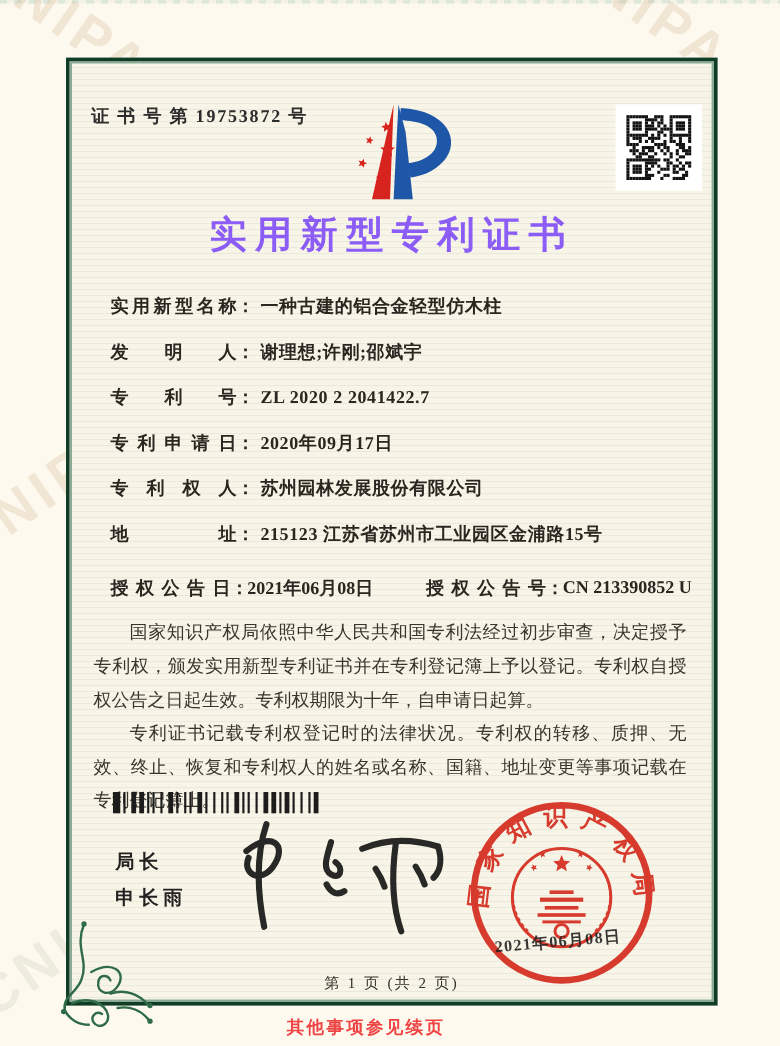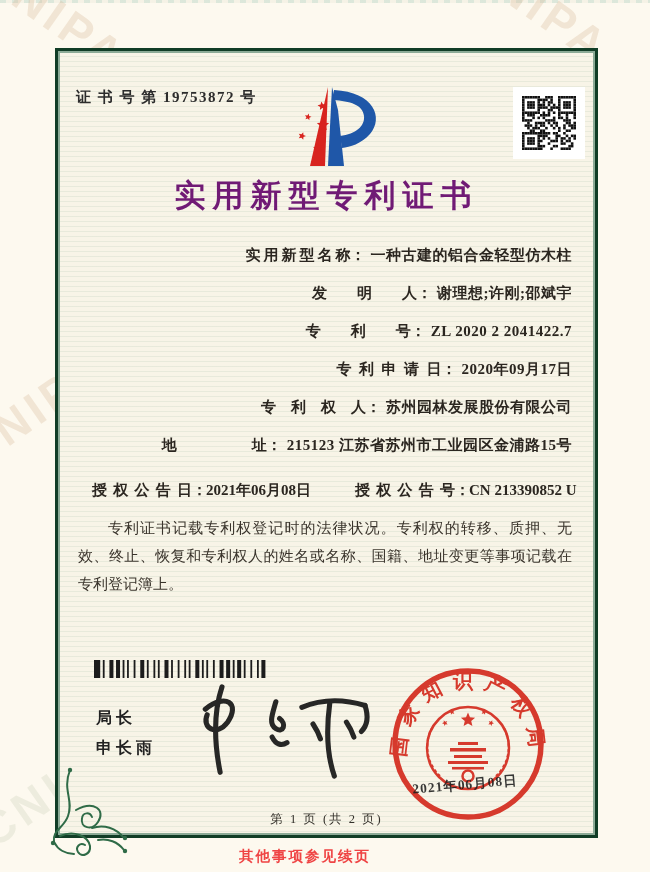--- a/index.html
+++ b/index.html
@@ -31,25 +31,25 @@
   .layer { position:absolute; inset:0; z-index:3; }
 
   .cert-no { position:absolute; left:76px; top:88px; font-size:15px; letter-spacing:1.5px;
     color:#2c2c2c; font-weight:600; }
 
   .logo { position:absolute; left:262px; top:84px; width:136px; height:90px; }
   .qr { position:absolute; left:517px; top:91px; width:64px; height:64px; background:#fff;
     box-shadow:0 0 0 4px #fff; }
 
   .title { position:absolute; left:55px; top:175px; width:543px; text-align:center;
-    font-size:31px; font-weight:bold; letter-spacing:7px; color:#701a75; }
+    font-size:31px; font-weight:bold; letter-spacing:7px; color:#8b5cf6; }
 
   .fields { position:absolute; left:92px; top:246px; width:480px; }
   .row { display:flex; align-items:baseline; height:21px; margin-bottom:17px;
-    font-size:15px; font-weight:600; color:#2b2620;justify-content:flex-end; }
+    font-size:15px; font-weight:600; color:#2b2620; }
   .row .lbl { display:inline-block; width:105px; text-align:justify; text-align-last:justify; }
   .row .colon { width:14px; }
   .row .val { margin-left:6px; letter-spacing:.5px; }
   .grant { position:absolute; left:92px; top:481px; display:flex; align-items:baseline;
     font-size:15px; font-weight:600; color:#2b2620; }
   .grant .lbl { display:inline-block; width:100px; text-align:justify; text-align-last:justify; }
   .grant .colon { width:14px; }
   .grant .g2 { margin-left:44px; display:flex; align-items:center; }
 
   .paras { position:absolute; left:78px; top:514px; width:494px; font-size:15px;
@@ -393,20 +393,21 @@
         <span class="colon">：</span>
         <span>2021年06月08日</span>
       <span class="g2">
           <span class="lbl">授权公告号</span>
           <span class="colon">：</span>
           <span>CN 213390852 U</span>
         </span>
     </div>
 
     <div class="paras">
+      <p>国家知识产权局依照中华人民共和国专利法经过初步审查，决定授予专利权，颁发实用新型专利证书并在专利登记簿上予以登记。专利权自授权公告之日起生效。专利权期限为十年，自申请日起算。</p>
       <p>专利证书记载专利权登记时的法律状况。专利权的转移、质押、无效、终止、恢复和专利权人的姓名或名称、国籍、地址变更等事项记载在专利登记簿上。</p>
     </div>
 
     <svg class="barcode" viewBox="0 0 174 18" preserveAspectRatio="none">
       <g id="barcode-bars" fill="#1c1c1c">
           <rect x="0.00" y="0" width="6.21" height="18"></rect>
           <rect x="8.81" y="0" width="1.80" height="18"></rect>
           <rect x="15.42" y="0" width="4.01" height="18"></rect>
           <rect x="22.03" y="0" width="4.01" height="18"></rect>
           <rect x="28.63" y="0" width="1.80" height="18"></rect>

